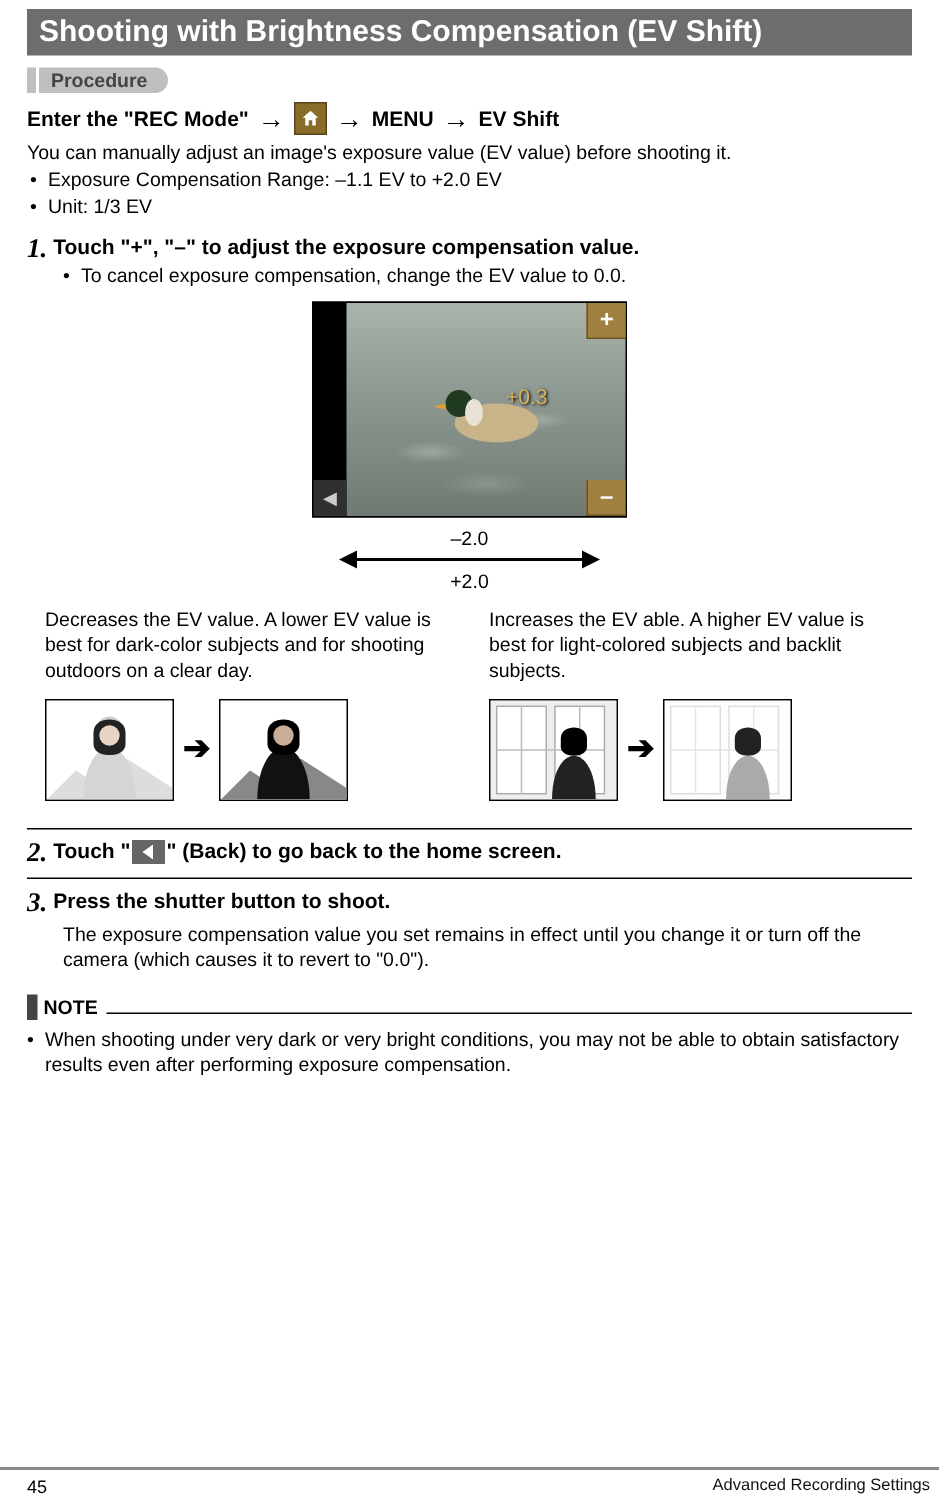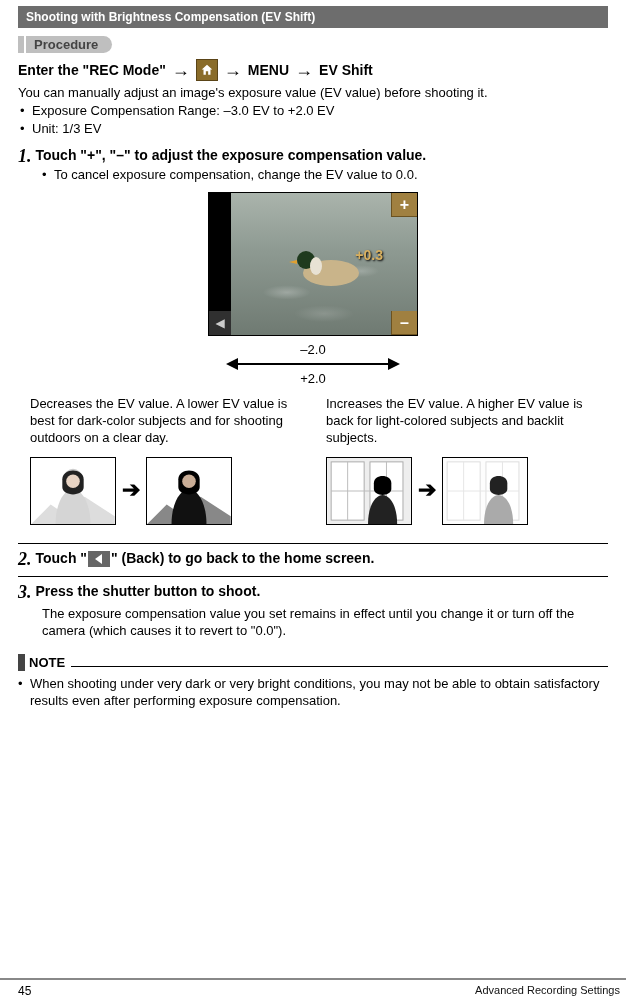--- a/index.html
+++ b/index.html
@@ -12,21 +12,21 @@
     color: #000;
     font-size: 13px;
   }
   .page {
     padding: 0 18px 0 18px;
   }
   .title-bar {
     background: #6d6d6d;
     color: #fff;
     font-weight: bold;
-    font-size: 12px;
+    font-size: 20px;
     padding: 4px 8px;
     margin: 6px 0 8px 0;
   }
   .proc-row { display:flex; align-items:center; margin-bottom:6px; }
   .proc-bar {
     width: 6px; height: 17px; background:#bfbfbf; margin-right:2px;
   }
   .proc-pill {
     background:#bfbfbf; color:#444; font-weight:bold;
     padding: 1px 14px 1px 8px; font-size:13px;
@@ -92,22 +92,22 @@
     border-left:1px solid #6b5220; border-bottom:1px solid #6b5220;
   }
   .plus-btn { top:0; }
   .minus-btn { bottom:0; }
   .left-btn {
     position:absolute; left:0; bottom:0; width:22px; height:24px;
     background:#303030; color:#ccc; display:flex; align-items:center; justify-content:center;
     font-size:12px;
   }
   .ev-label {
-    position:absolute; right:34px; top:54px; color:#d8b060;
-    font-weight:bold; font-size:14px; text-shadow:1px 1px 2px #000;margin-left:28px;
+    position:absolute; right:52px; top:54px; color:#d8b060;
+    font-weight:normal; font-size:14px; text-shadow:1px 1px 2px #000;margin-left:28px;
   }
   .range-row {
     display:flex; align-items:center; gap:6px; margin-top:6px; font-size:13px;flex-direction:column;
   }
   .range-line {
     position:relative; width:170px; height:2px; background:#000;
   }
   .range-line::before, .range-line::after {
     content:""; position:absolute; top:-5px; width:0; height:0;
     border-top:6px solid transparent; border-bottom:6px solid transparent;
@@ -173,21 +173,21 @@
         </svg>
     </span>
     <span class="arrow-big">→</span>
     <span>MENU</span>
     <span class="arrow-big">→</span>
     <span>EV Shift</span>
   </div>
 
   <div class="intro">You can manually adjust an image's exposure value (EV value) before shooting it.</div>
   <ul class="bullet-list">
-    <li>Exposure Compensation Range: –3.0 EV to +2.0 EV</li>
+    <li>Exposure Compensation Range: –1.1 EV to +2.0 EV</li>
     <li>Unit: 1/3 EV</li>
   </ul>
 
   <div class="step">
     <div class="step-head">
       <span class="step-num">1.</span>
       <span class="step-title">Touch "+", "–" to adjust the exposure compensation value.</span>
     </div>
     <ul class="step-sub">
       <li>To cancel exposure compensation, change the EV value to 0.0.</li>
@@ -239,21 +239,21 @@
             <rect width="86" height="68" fill="#fff"></rect>
             <path d="M0 68 L20 48 L35 58 L55 40 L86 60 L86 68 Z" fill="#888"></path>
             <path d="M25 68 C25 45 35 32 43 32 C51 32 61 45 61 68 Z" fill="#111"></path>
             <path d="M32 22 C32 10 54 10 54 22 L54 30 C54 40 32 40 32 30 Z" fill="#000"></path>
             <circle cx="43" cy="24" r="7" fill="#c9ad96"></circle>
           </svg>
         </div>
       </div>
     </div>
     <div class="col">
-      <div>Increases the EV value. A higher EV value is back for light-colored subjects and backlit subjects.</div>
+      <div>Increases the EV able. A higher EV value is best for light-colored subjects and backlit subjects.</div>
       <div class="thumbs">
         <div class="thumb">
           <svg viewBox="0 0 86 68">
             <rect width="86" height="68" fill="#eee"></rect>
             <rect x="4" y="4" width="34" height="60" fill="#fff" stroke="#aaa"></rect>
             <rect x="44" y="4" width="34" height="60" fill="#fff" stroke="#aaa"></rect>
             <line x1="21" y1="4" x2="21" y2="64" stroke="#bbb"></line>
             <line x1="61" y1="4" x2="61" y2="64" stroke="#bbb"></line>
             <line x1="4" y1="34" x2="78" y2="34" stroke="#bbb"></line>
             <path d="M42 68 C42 48 50 38 57 38 C64 38 72 48 72 68 Z" fill="#222"></path>

